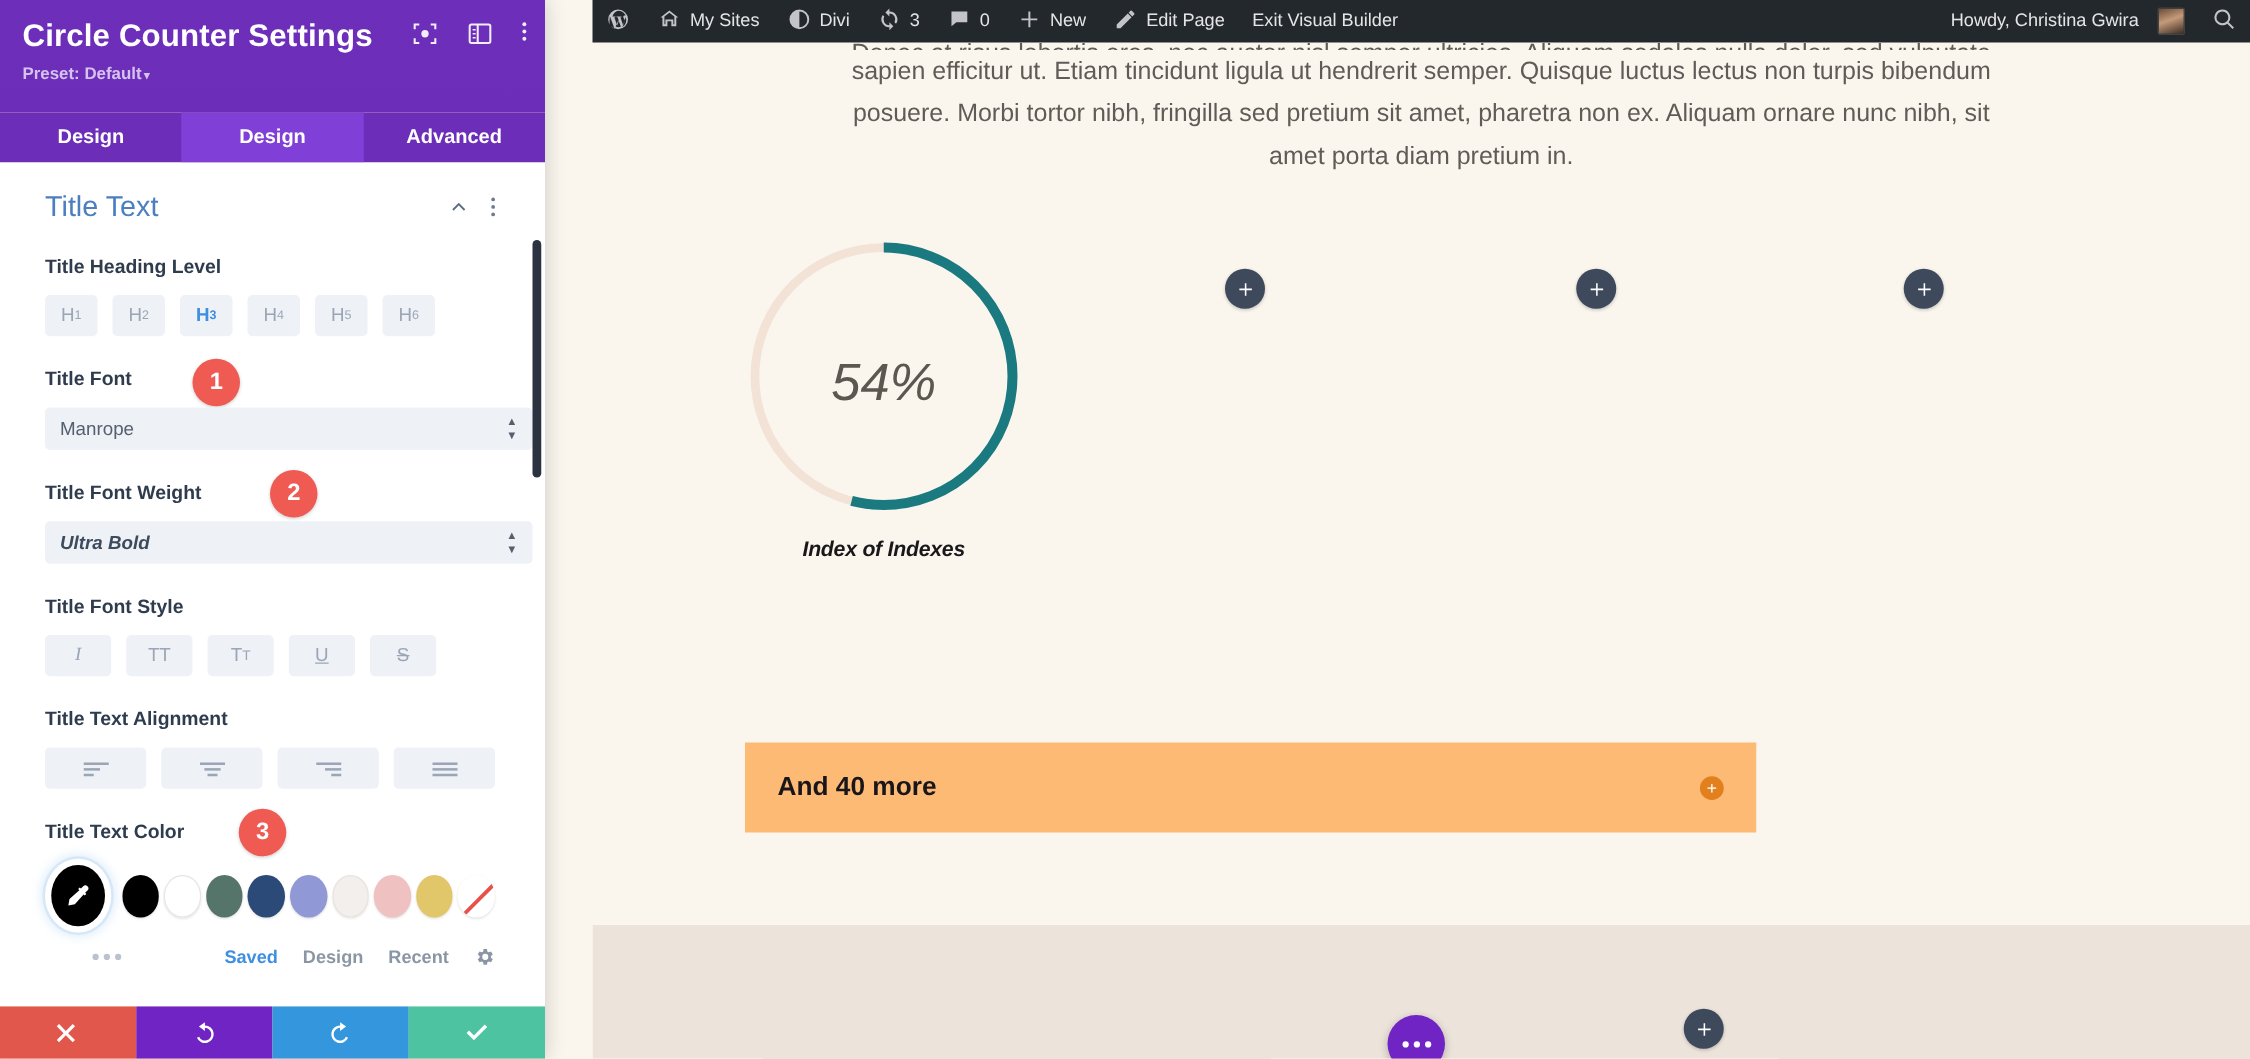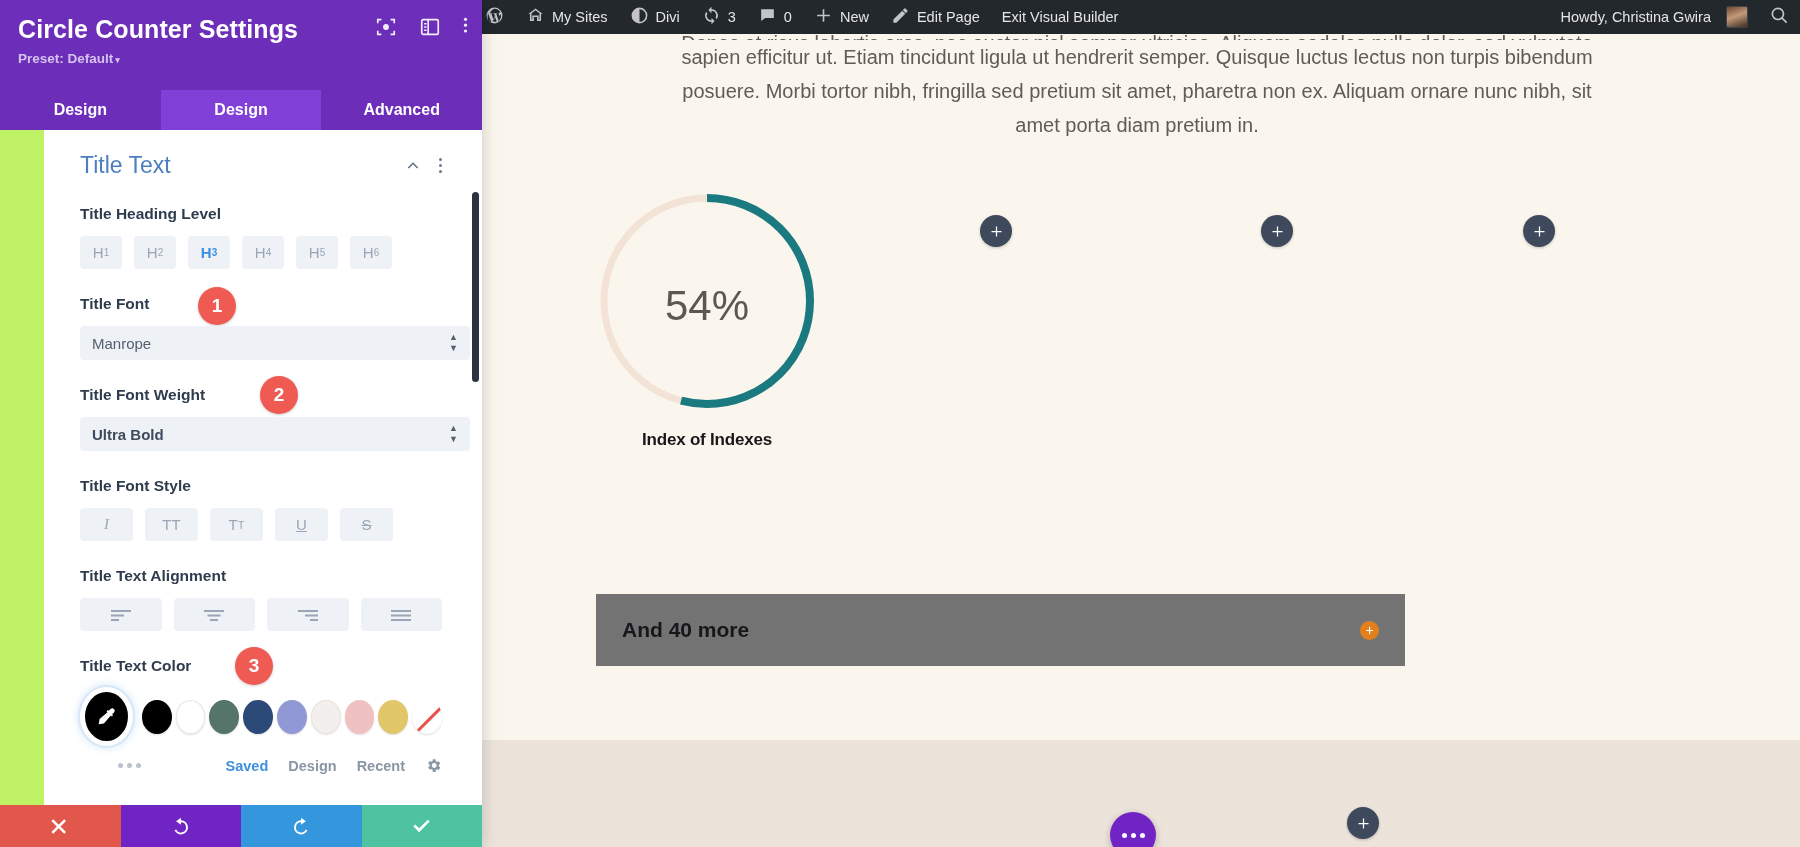--- a/index.html
+++ b/index.html
@@ -7,22 +7,22 @@
     width: 1800px; height: 847px;
     overflow: hidden;
     font-family: "Liberation Sans", sans-serif;
     background: #faf6ee;
   }
   #app { position: relative; width: 1800px; height: 847px; overflow: hidden; }
 
   
   #settings-panel {
     position: absolute; left: 0; top: 0;
-    width: 482px; height: 847px;
-    background: #bef264;
+    width: 436px; height: 847px;
+    background: #fef9c3;
     display: flex; flex-direction: column;
     z-index: 30;
     box-shadow: 0 0 16px rgba(0,0,0,.18);
     justify-content: flex-end;
   }
   .panel-header {
     background: #6c2eb9;
     background: linear-gradient(180deg,#6d2fba 0%, #6c2eb9 100%);
     padding: 14px 18px 12px 18px;
     position: relative;
@@ -45,21 +45,20 @@
   .tab {
     flex: 1; display:flex; align-items:center; justify-content:center;
     color:#fff; font-size: 16px; font-weight: bold; cursor: pointer;
   }
   .tab.active { background: #8040d8; }
 
   .panel-body {
     flex: 1; overflow: hidden; position: relative;
     padding: 0 0 4px 0;
     background: #fff;
-    margin-left: 44px;
   }
   .panel-scroll { padding: 22px 40px 10px 36px; }
 
   .section-head {
     display:flex; align-items:center; justify-content:space-between;
     margin-bottom: 26px;
   }
   .section-title { color:#4c7fbf; font-size: 23px; font-weight: normal; }
   .section-head-icons { display:flex; align-items:center; gap: 18px; color:#5a6c82; }
   .chev { width:16px;height:16px; }
@@ -82,21 +81,21 @@
   .opt-btn.h sub { font-size: 10px; }
   .opt-btn.style { width: 53px; }
   .opt-btn.align { width: 84px; }
 
   .select-box {
     background:#eef1f6; border-radius:4px; height: 34px;
     display:flex; align-items:center; padding: 0 12px;
     font-size: 15px; color:#55606f; position: relative; cursor:pointer;
     width: 390px;
   }
-  .select-box.bold { font-weight: bold; color:#3e4b5c; }
+  .select-box.bold { font-weight: bold; color:#3e4b5c;font-style:italic; }
   .select-arrows {
     position:absolute; right: 12px; top: 50%; transform: translateY(-50%);
     display:flex; flex-direction:column; gap:2px; color:#55606f; line-height:1;
   }
   .select-arrows span { font-size: 9px; }
 
   .badge {
     position:absolute; width: 38px; height: 38px; border-radius: 50%;
     background:#ef5a53; color:#fff; font-size: 19px; font-weight: bold;
     display:flex; align-items:center; justify-content:center;
@@ -163,21 +162,21 @@
   #page {
     position:absolute; left:474px; top:34px; right:0; bottom:0;
     background:#faf6ee; overflow:hidden;
   }
   .para {
     text-align:center; color:#5f5c57; font-size: 20px; line-height: 34px;
     padding: 0 190px; margin-top: -8px;
   }
   .para .clip { display:block; height: 14px; overflow:hidden; color:#5f5c57;}
 
-  .counter-row { position:relative; height: 300px; margin-top: 38px;}
+  .counter-row { position:relative; height: 300px; margin-top: 38px; font-style: italic;}
   .circle-wrap {
     position:absolute; left: 122px; top: 10px; width: 222px; text-align:center;
   }
   .circle-svg { width: 222px; height: 222px; display:block; }
   .circle-pct {
     position:absolute; left:0; right:0; top: 92px;
     font-size: 42px; color:#5b5852; font-weight: normal;
   }
   .circle-label {
     margin-top: 18px; font-size: 17px; font-weight: bold; color:#19171a;
@@ -187,21 +186,21 @@
   .addbtn {
     position:absolute; width: 32px; height: 32px; border-radius:50%;
     background:#3e4a5c; color:#fff; display:flex; align-items:center; justify-content:center;
     font-size: 21px; line-height:1; cursor:pointer;
     box-shadow: 0 1px 3px rgba(0,0,0,.22);
   }
   .addbtn svg { width:15px;height:15px;fill:#fff; }
 
   .toggle-bar {
     position:absolute; left: 122px; right: 395px; top: 560px; height: 72px;
-    background:#737373; display:flex; align-items:center;
+    background:#fdba74; display:flex; align-items:center;
     padding: 0 26px;
   }
   .toggle-bar .tb-title { font-size: 21px; font-weight:bold; color:#18161a;}
   .tb-plus {
     margin-left:auto; width: 19px; height:19px; border-radius:50%;
     background:#e2801e; color:#fff; display:flex;align-items:center;justify-content:center;
     font-size:14px; line-height:1; cursor:pointer;
   }
 
   .lower-section {

